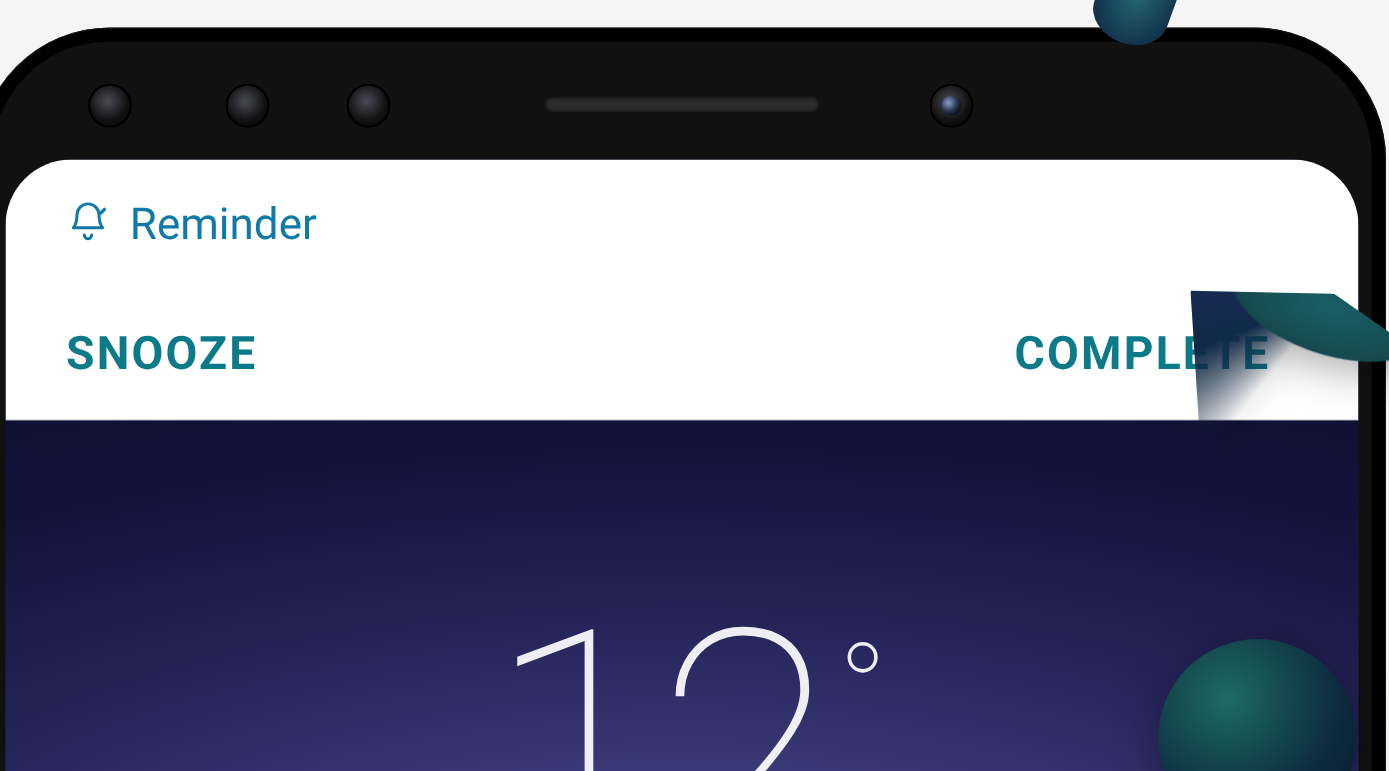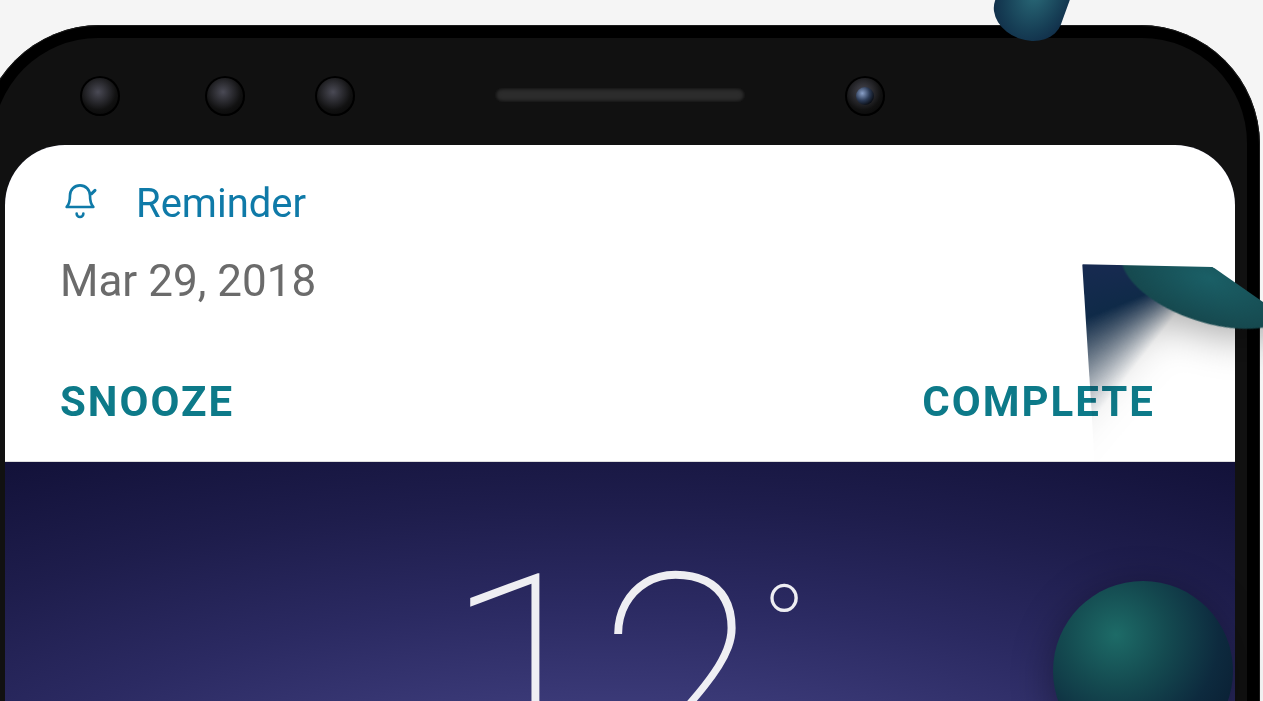--- a/index.html
+++ b/index.html
@@ -79,21 +79,21 @@
 
   
   .card{
     background:#fff;
     padding:35px 55px 35px 55px;
     border-bottom:1px solid #ddd;
   }
   .card-head{
     display:flex;
     align-items:center;
-    gap:36px;
+    gap:18px;
     margin-bottom:28px;
     text-align:right;
   }
   .card-head svg{width:40px;height:40px;}
   .app-name{
     color:#0f7aa8;
     font-size:40px;
     font-weight:400;
   }
   .title{
@@ -200,21 +200,20 @@
             <svg viewBox="0 0 24 24" fill="none" stroke="#0f7aa8" stroke-width="1.6" stroke-linecap="round" stroke-linejoin="round">
               <path d="M18 8a6 6 0 10-12 0c0 5-2 7-2 7h16s-2-2-2-7"></path>
               <path d="M10 19a2 2 0 004 0"></path>
               <path d="M21 5l-2 2" stroke-width="1.8"></path>
             </svg>
           </span>
           <span class="app-name">Reminder</span>
         </div>
 
 
-        <div class="date">Mar 29, 2018</div>
 
         <div class="actions">
           <span class="action">SNOOZE</span>
           <span class="action">COMPLETE</span>
         </div>
       </div>
 
       <div class="clock">
         <span class="num">12</span>
         <span class="deg">°</span>

